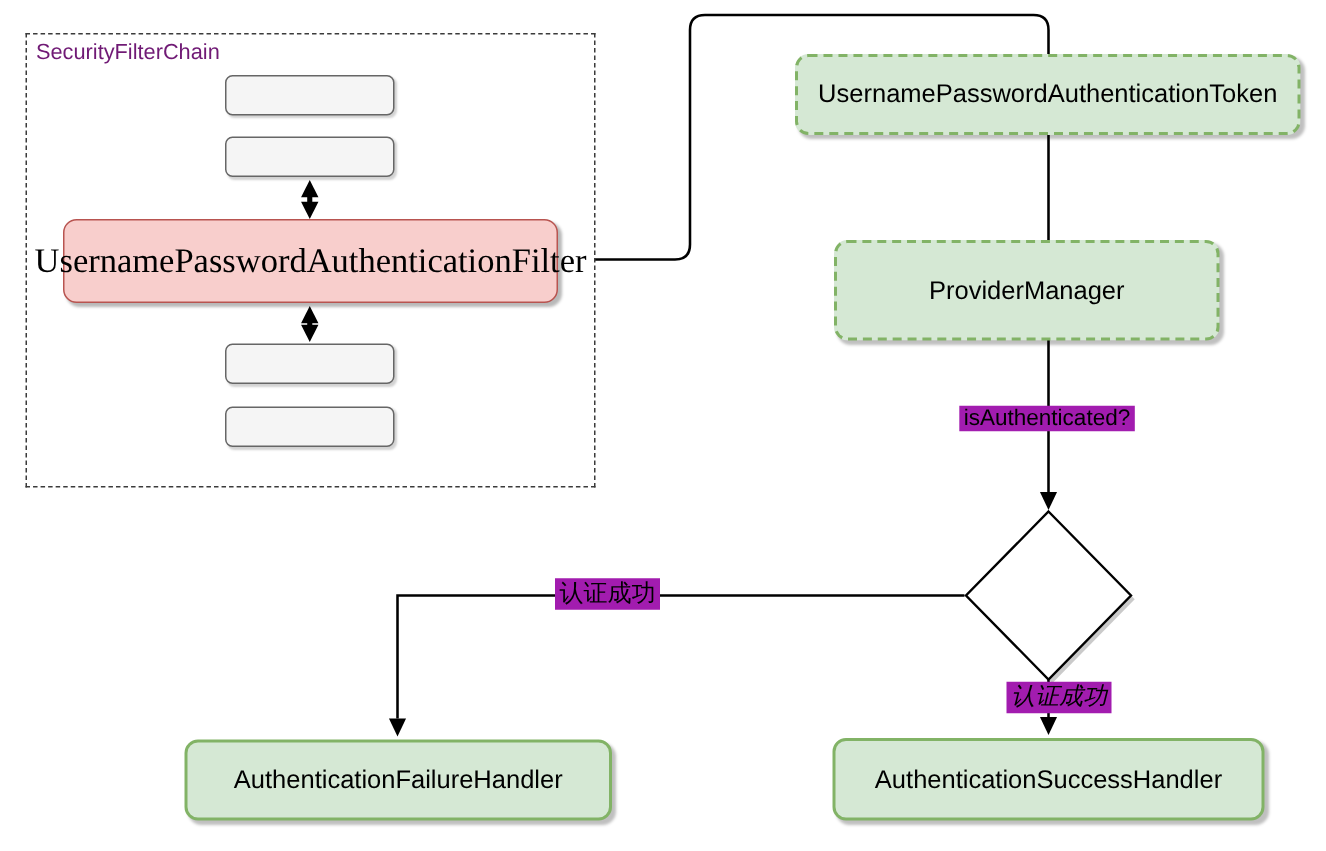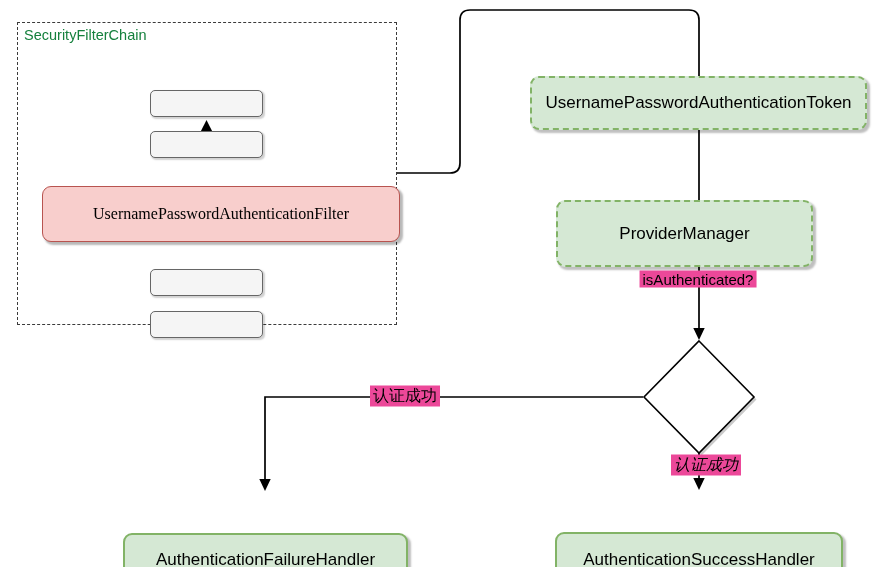--- a/index.html
+++ b/index.html
@@ -5,54 +5,53 @@
   html,body{margin:0;padding:0;background:#ffffff;}
   .canvas{
     position:relative;width:884px;height:567px;background:#ffffff;overflow:hidden;
     font-family:"Liberation Sans", sans-serif;color:#000;
   }
   .layer-svg{position:absolute;left:0;top:0;z-index:1;}
   .node{
     position:absolute;box-sizing:border-box;z-index:2;
     display:flex;align-items:center;justify-content:center;text-align:center;
     white-space:nowrap;
-    margin-top:40px;
   }
   .chain-container{
     position:absolute;box-sizing:border-box;z-index:1;
     left:17px;top:22px;width:380px;height:303px;
     border:1.6px dashed #3b3b3b;background:transparent;
   }
   .chain-label{
     position:absolute;left:24px;top:27px;z-index:2;
-    font-size:14.5px;color:#15803d;
+    font-size:14.5px;color:#701a75;
   }
   .gray-box{
     background:#f5f5f5;border:1.6px solid #666666;border-radius:5px;
     box-shadow:1.5px 1.5px 1.5px rgba(0,0,0,0.18);
     left:150px;width:113px;height:27px;
   }
   .red-box{
-    left:42px;top:146px;width:358px;height:56px;
+    left:42px;top:146px;width:330px;height:56px;
     background:#f8cecc;border:1.6px solid #b85450;border-radius:9px;
     box-shadow:2.5px 2.5px 2px rgba(0,0,0,0.28);
-    font-family:"Liberation Serif", serif;font-size:16px;
+    font-family:"Liberation Serif", serif;font-size:23px;
   }
   .green-box{
     background:#d5e8d4;border:2px solid #82b366;border-radius:9px;
     box-shadow:2.5px 2.5px 2px rgba(0,0,0,0.25);
     font-size:17px;
   }
   .green-dashed{border-style:dashed;}
   .token-box{left:530px;top:36px;width:337px;height:54px;}
   .provider-box{left:556px;top:160px;width:257px;height:67px;}
   .failure-box{left:123px;top:493px;width:285px;height:54px;}
   .success-box{left:555px;top:492px;width:288px;height:55px;}
   .edge-label{
-    position:absolute;z-index:3;background:#ec4899;padding:0 3px;
+    position:absolute;z-index:3;background:#a21caf;padding:0 3px;
     transform:translate(-50%,-50%);white-space:nowrap;
   }
   .lbl-decision{left:698px;top:279px;font-size:15px;}
   .lbl-cjk{font-size:16px;}
 </style>
 </head>
 <body>
 
 <div class="canvas">
 

